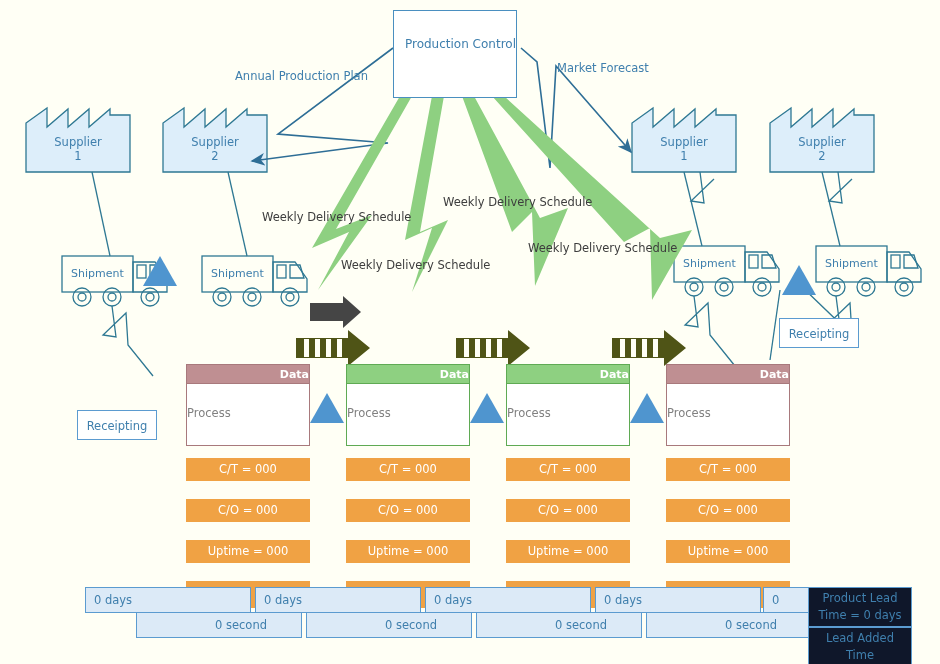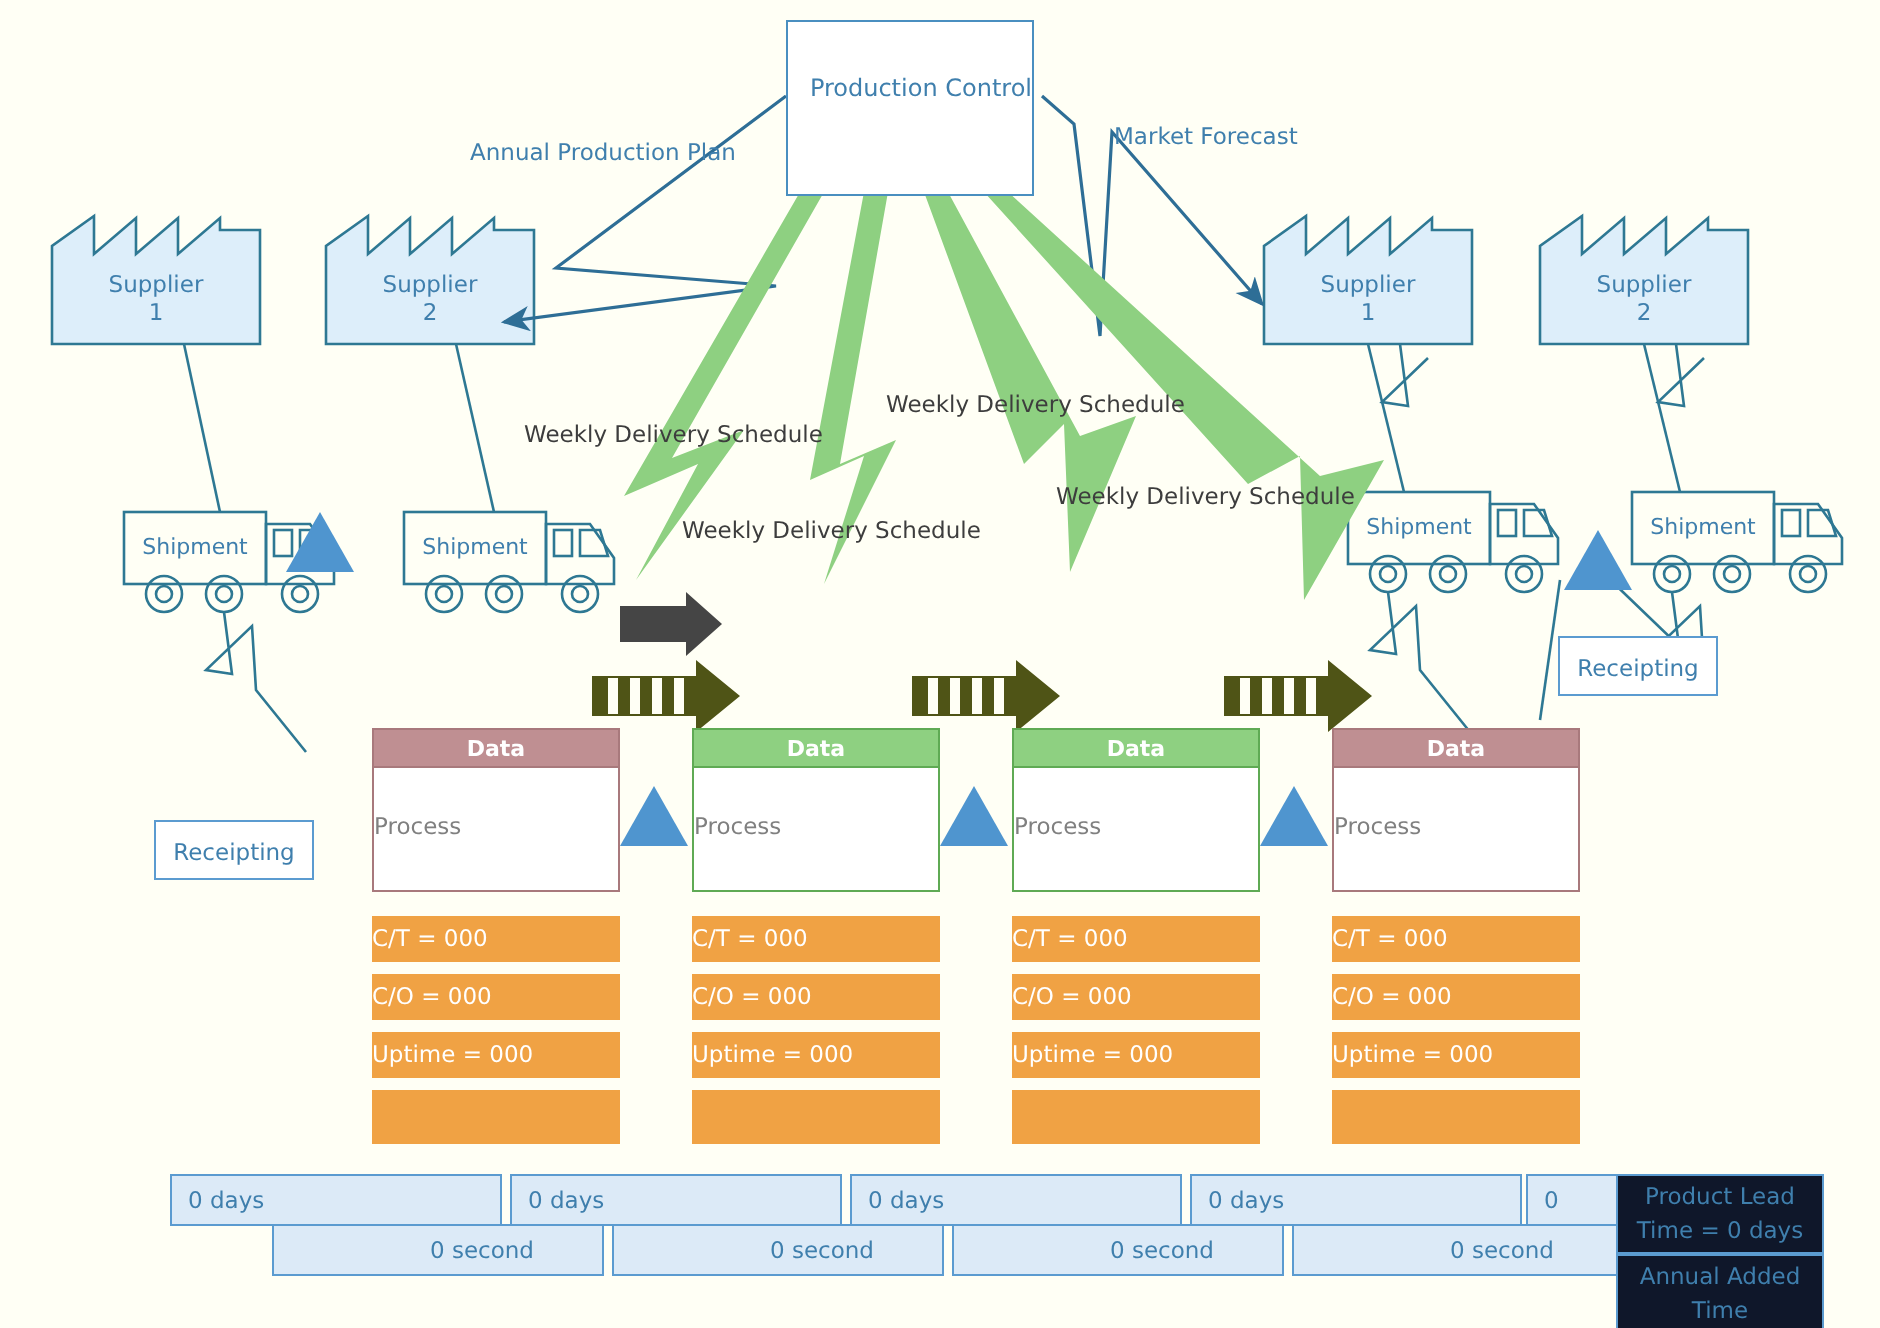--- a/index.html
+++ b/index.html
@@ -38,40 +38,40 @@
 
   
   .receipting{
     border:1px solid #5b9bd0;background:#ffffff;color:#3f7fad;
     font-size:11.5px;text-align:center;height:30px;line-height:30px;width:80px;
   }
 
   
   .proc{width:124px;position:absolute;}
   .proc .hdr{
-    height:19px;line-height:19px;text-align:center;color:#ffffff;
+    height:19px;line-height:19px;text-align:right;color:#ffffff;
     font-size:11px;font-weight:bold;box-sizing:border-box;
   }
   .proc .body{
     height:63px;background:#ffffff;box-sizing:border-box;position:relative;
   }
   .proc .body .ptext{
     position:absolute;left:0;right:0;top:22px;text-align:left;
     color:#808080;font-size:11.5px;
   }
   .proc.mauve .hdr{background:#bf8f92;border:1px solid #a8797c;border-bottom:none;}
   .proc.mauve .body{border:1px solid #a8797c;}
   .proc.green .hdr{background:#8ed081;border:1px solid #5faa54;border-bottom:none;}
   .proc.green .body{border:1px solid #5faa54;}
 
   
   .databox{width:124px;position:absolute;}
   .databox .row{
     background:#f0a244;height:23px;line-height:23px;color:#ffffff;
-    font-size:11.5px;margin-bottom:6px;
+    font-size:11.5px;text-align:center;margin-bottom:18px;
   }
   .databox .row.empty{height:27px;}
 
   
   .tri{position:absolute;width:0;height:0;
        border-left:17px solid transparent;border-right:17px solid transparent;
        border-bottom:30px solid #4f95cf;}
 
   
   .lab{position:absolute;font-size:11.5px;white-space:nowrap;}
@@ -369,19 +369,19 @@
   <div class="tl-seg bot" style="left:306px;top:612px;width:166px;">0 second</div>
   <div class="tl-seg bot" style="left:476px;top:612px;width:166px;">0 second</div>
   <div class="tl-seg bot" style="left:646px;top:612px;width:166px;">0 second</div>
 
   <div class="summary" style="left:808px;top:587px;">
     <div class="s-row">
       <span>Product Lead</span><br>
       <span>Time = 0 days</span>
     </div>
     <div class="s-row">
-      <span>Annual Added</span><br>
+      <span>Lead Added</span><br>
       <span>Time</span><br>
       
     </div>
   </div>
 
 </div>
 
 </body></html>

